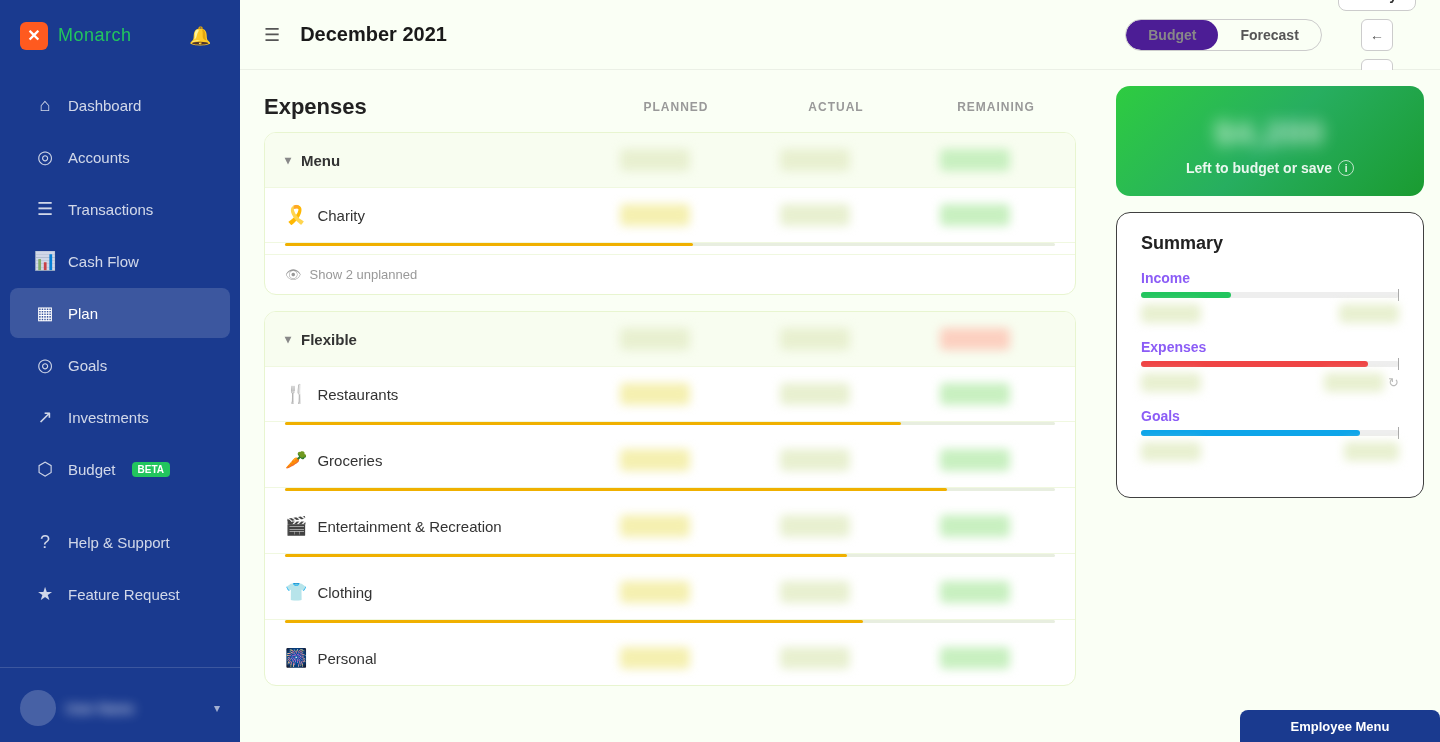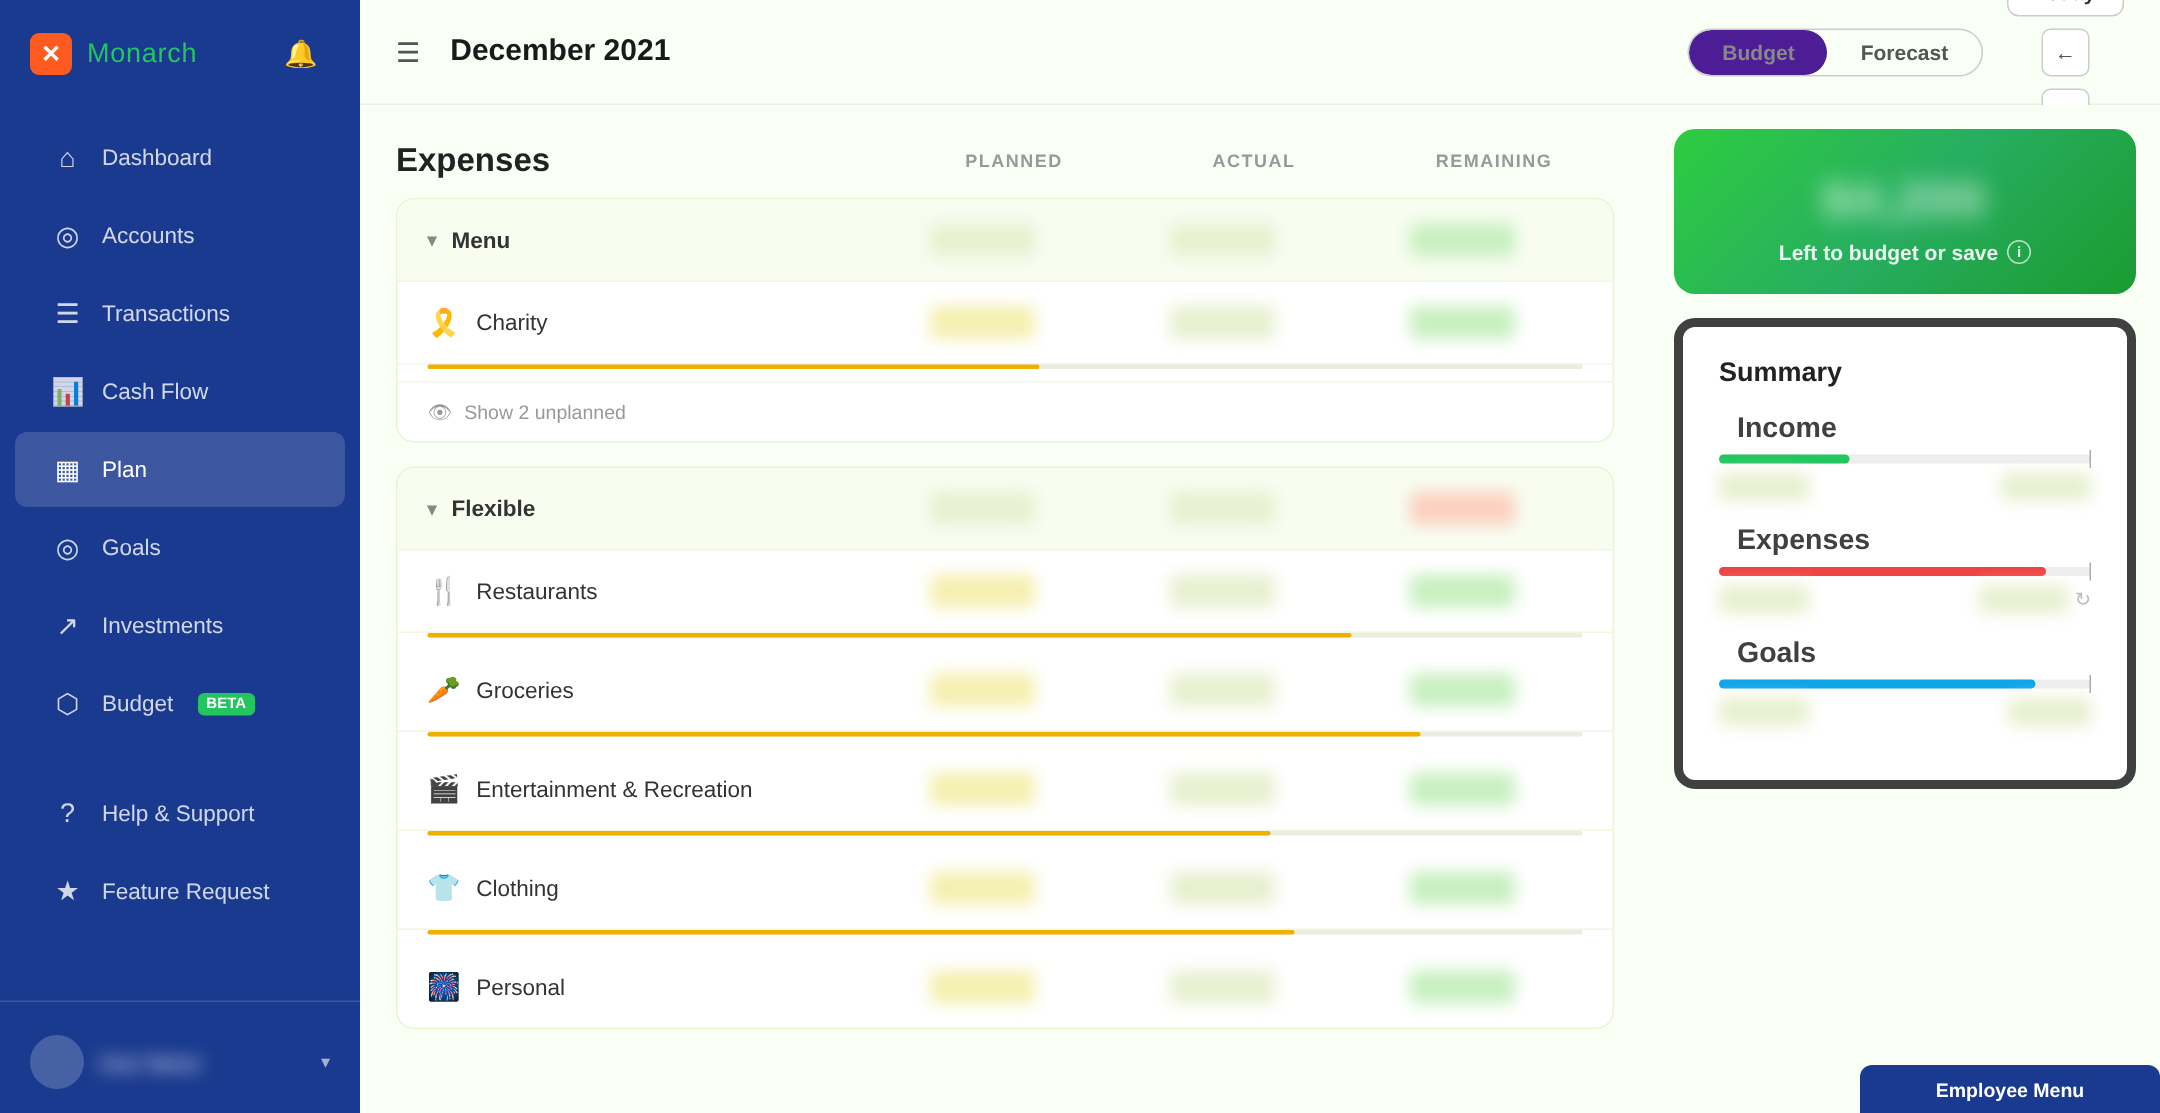--- a/index.html
+++ b/index.html
@@ -295,35 +295,34 @@
       border-radius: 50%;
       display: inline-flex; align-items: center; justify-content: center;
       font-size: 10px; font-weight: 700;
       color: rgba(255,255,255,0.9);
     }
 
     .summary-card {
       background: white;
       border-radius: 14px;
       padding: 20px 24px;
-      border: 6px solid #404040;
+      border: 1px solid #404040;
     }
     .summary-title {
       font-size: 18px;
       font-weight: 700;
       color: #222;
       margin-bottom: 16px;
     }
     .summary-row { margin-bottom: 16px; }
     .summary-row-label {
-      font-size: 19px;
+      font-size: 14px;
       font-weight: 600;
-      color: #404040;
+      color: #8b5cf6;
       margin-bottom: 6px;
-      margin-left: 12px;
     }
     .summary-progress-track {
       height: 6px;
       background: #eee;
       border-radius: 3px;
       margin-bottom: 6px;
       position: relative;
     }
     .summary-progress-fill {
       height: 6px;

